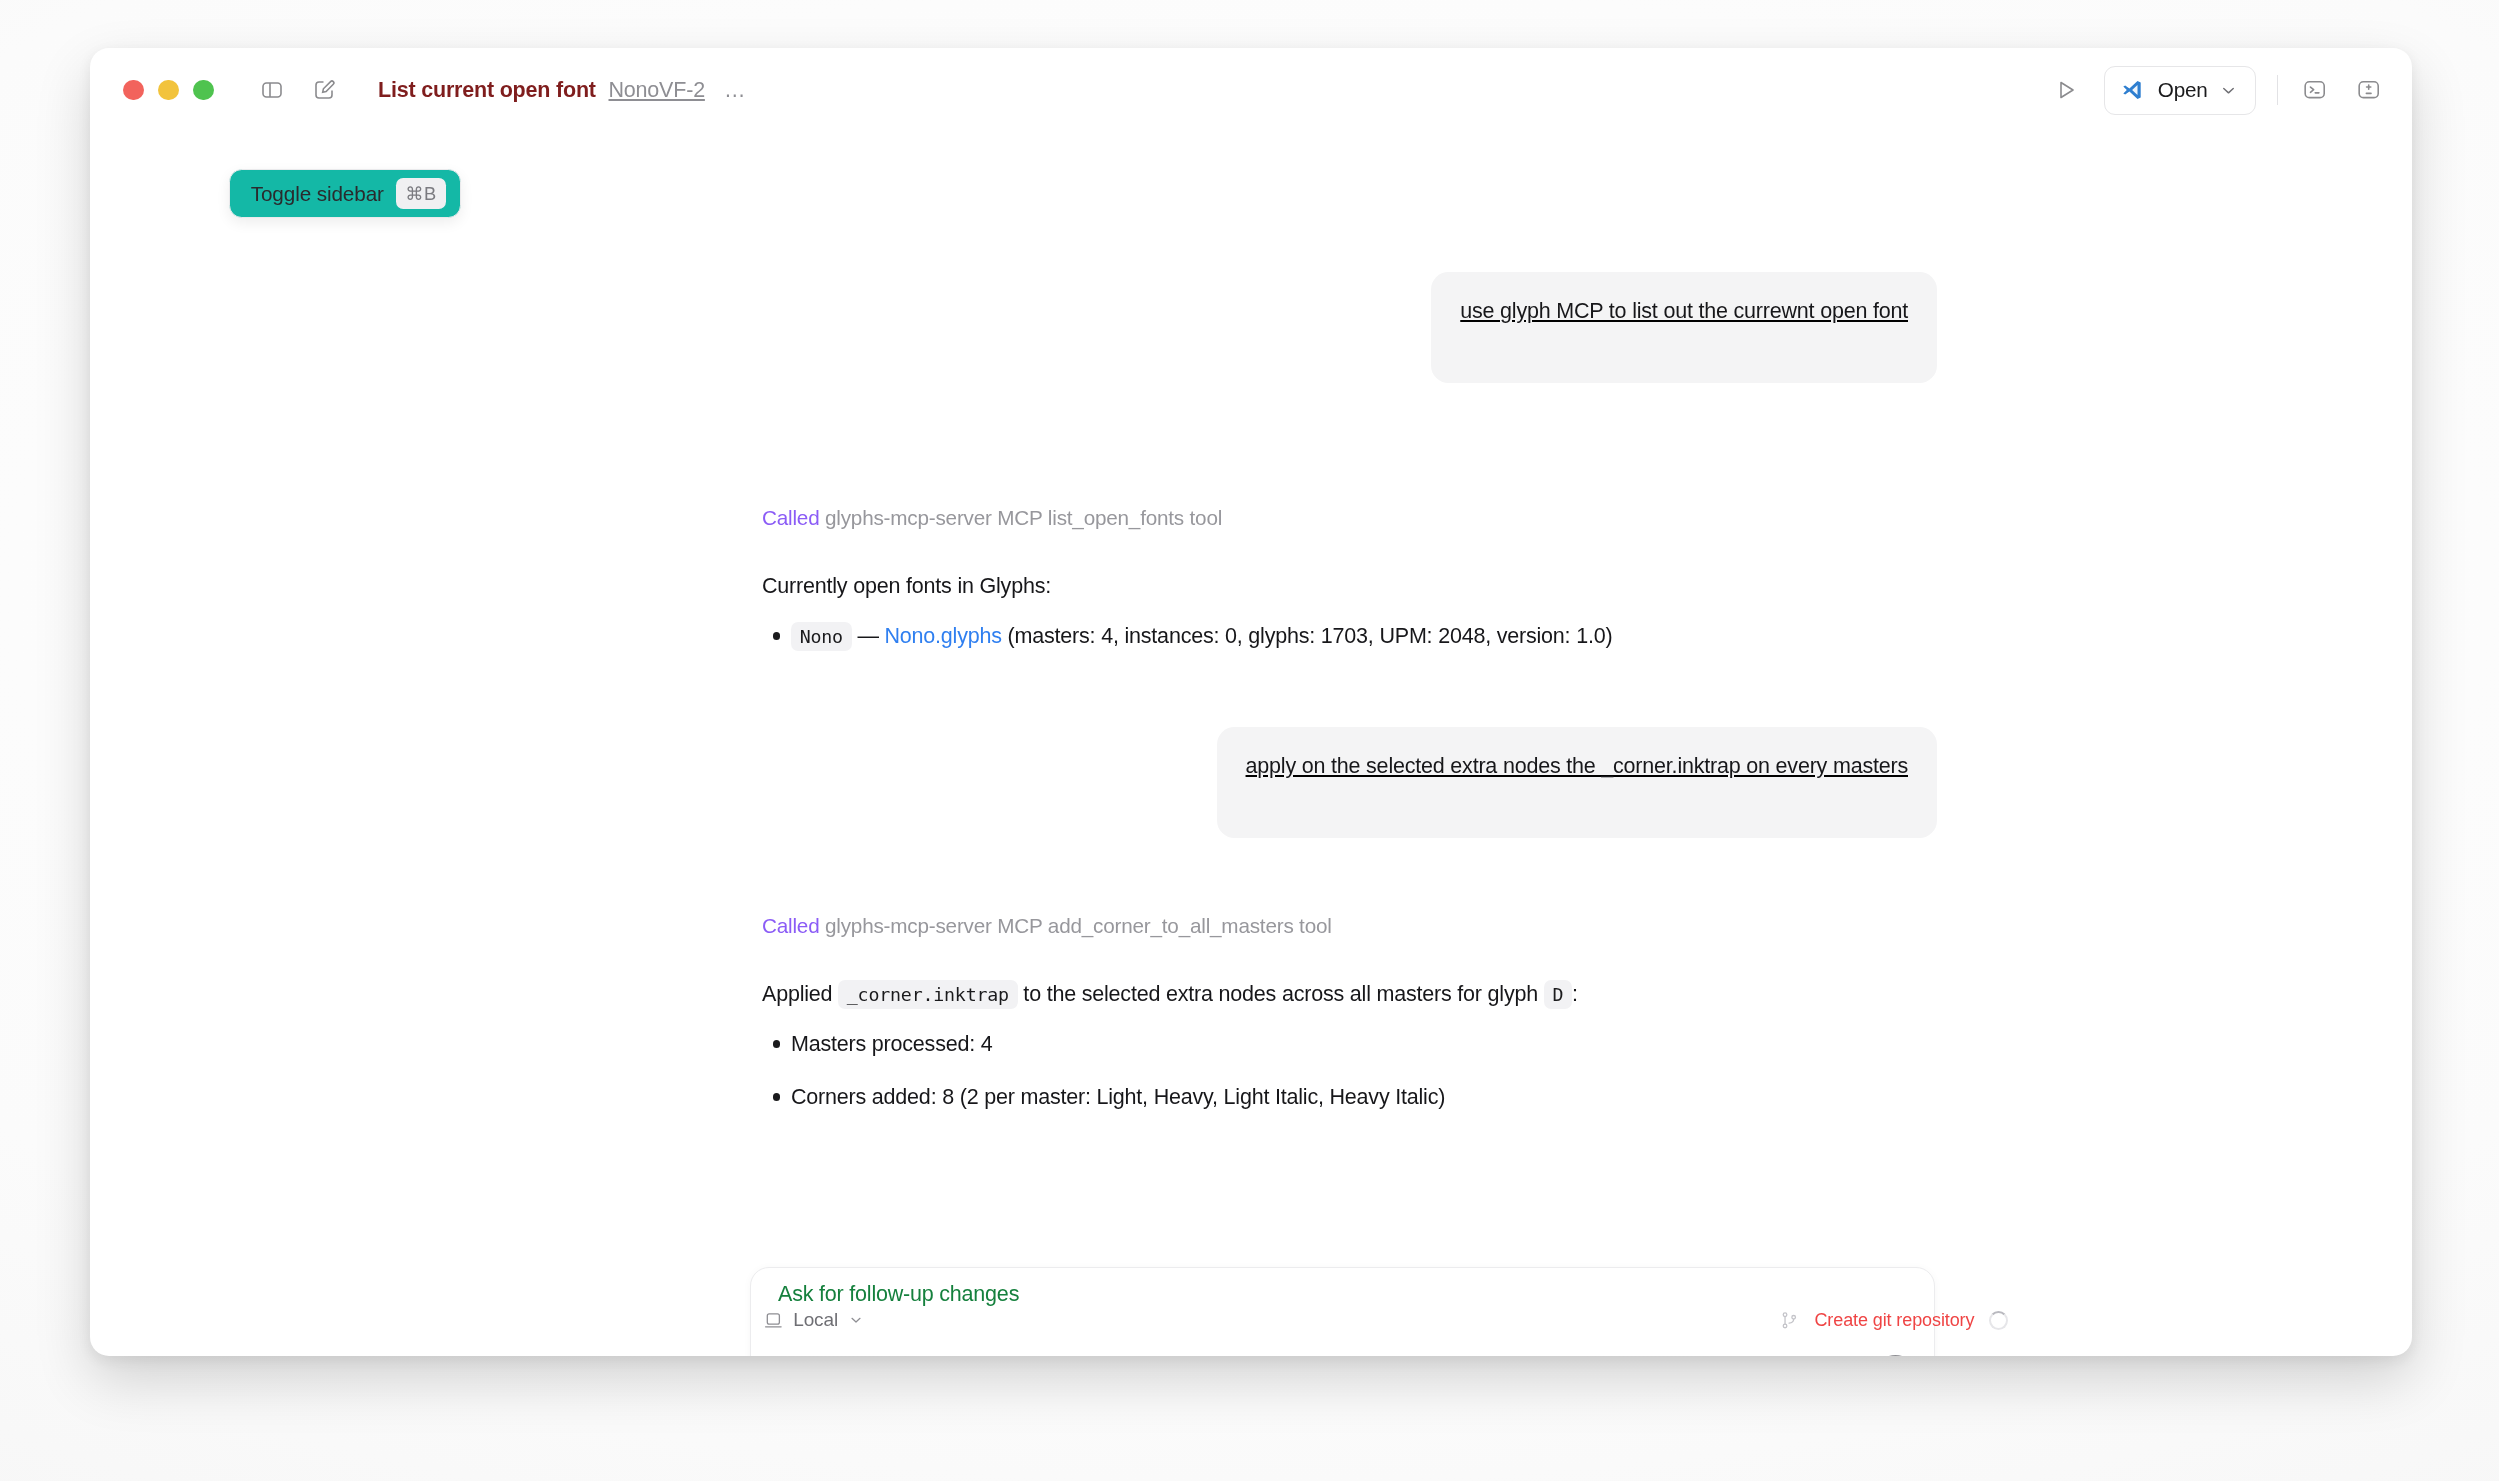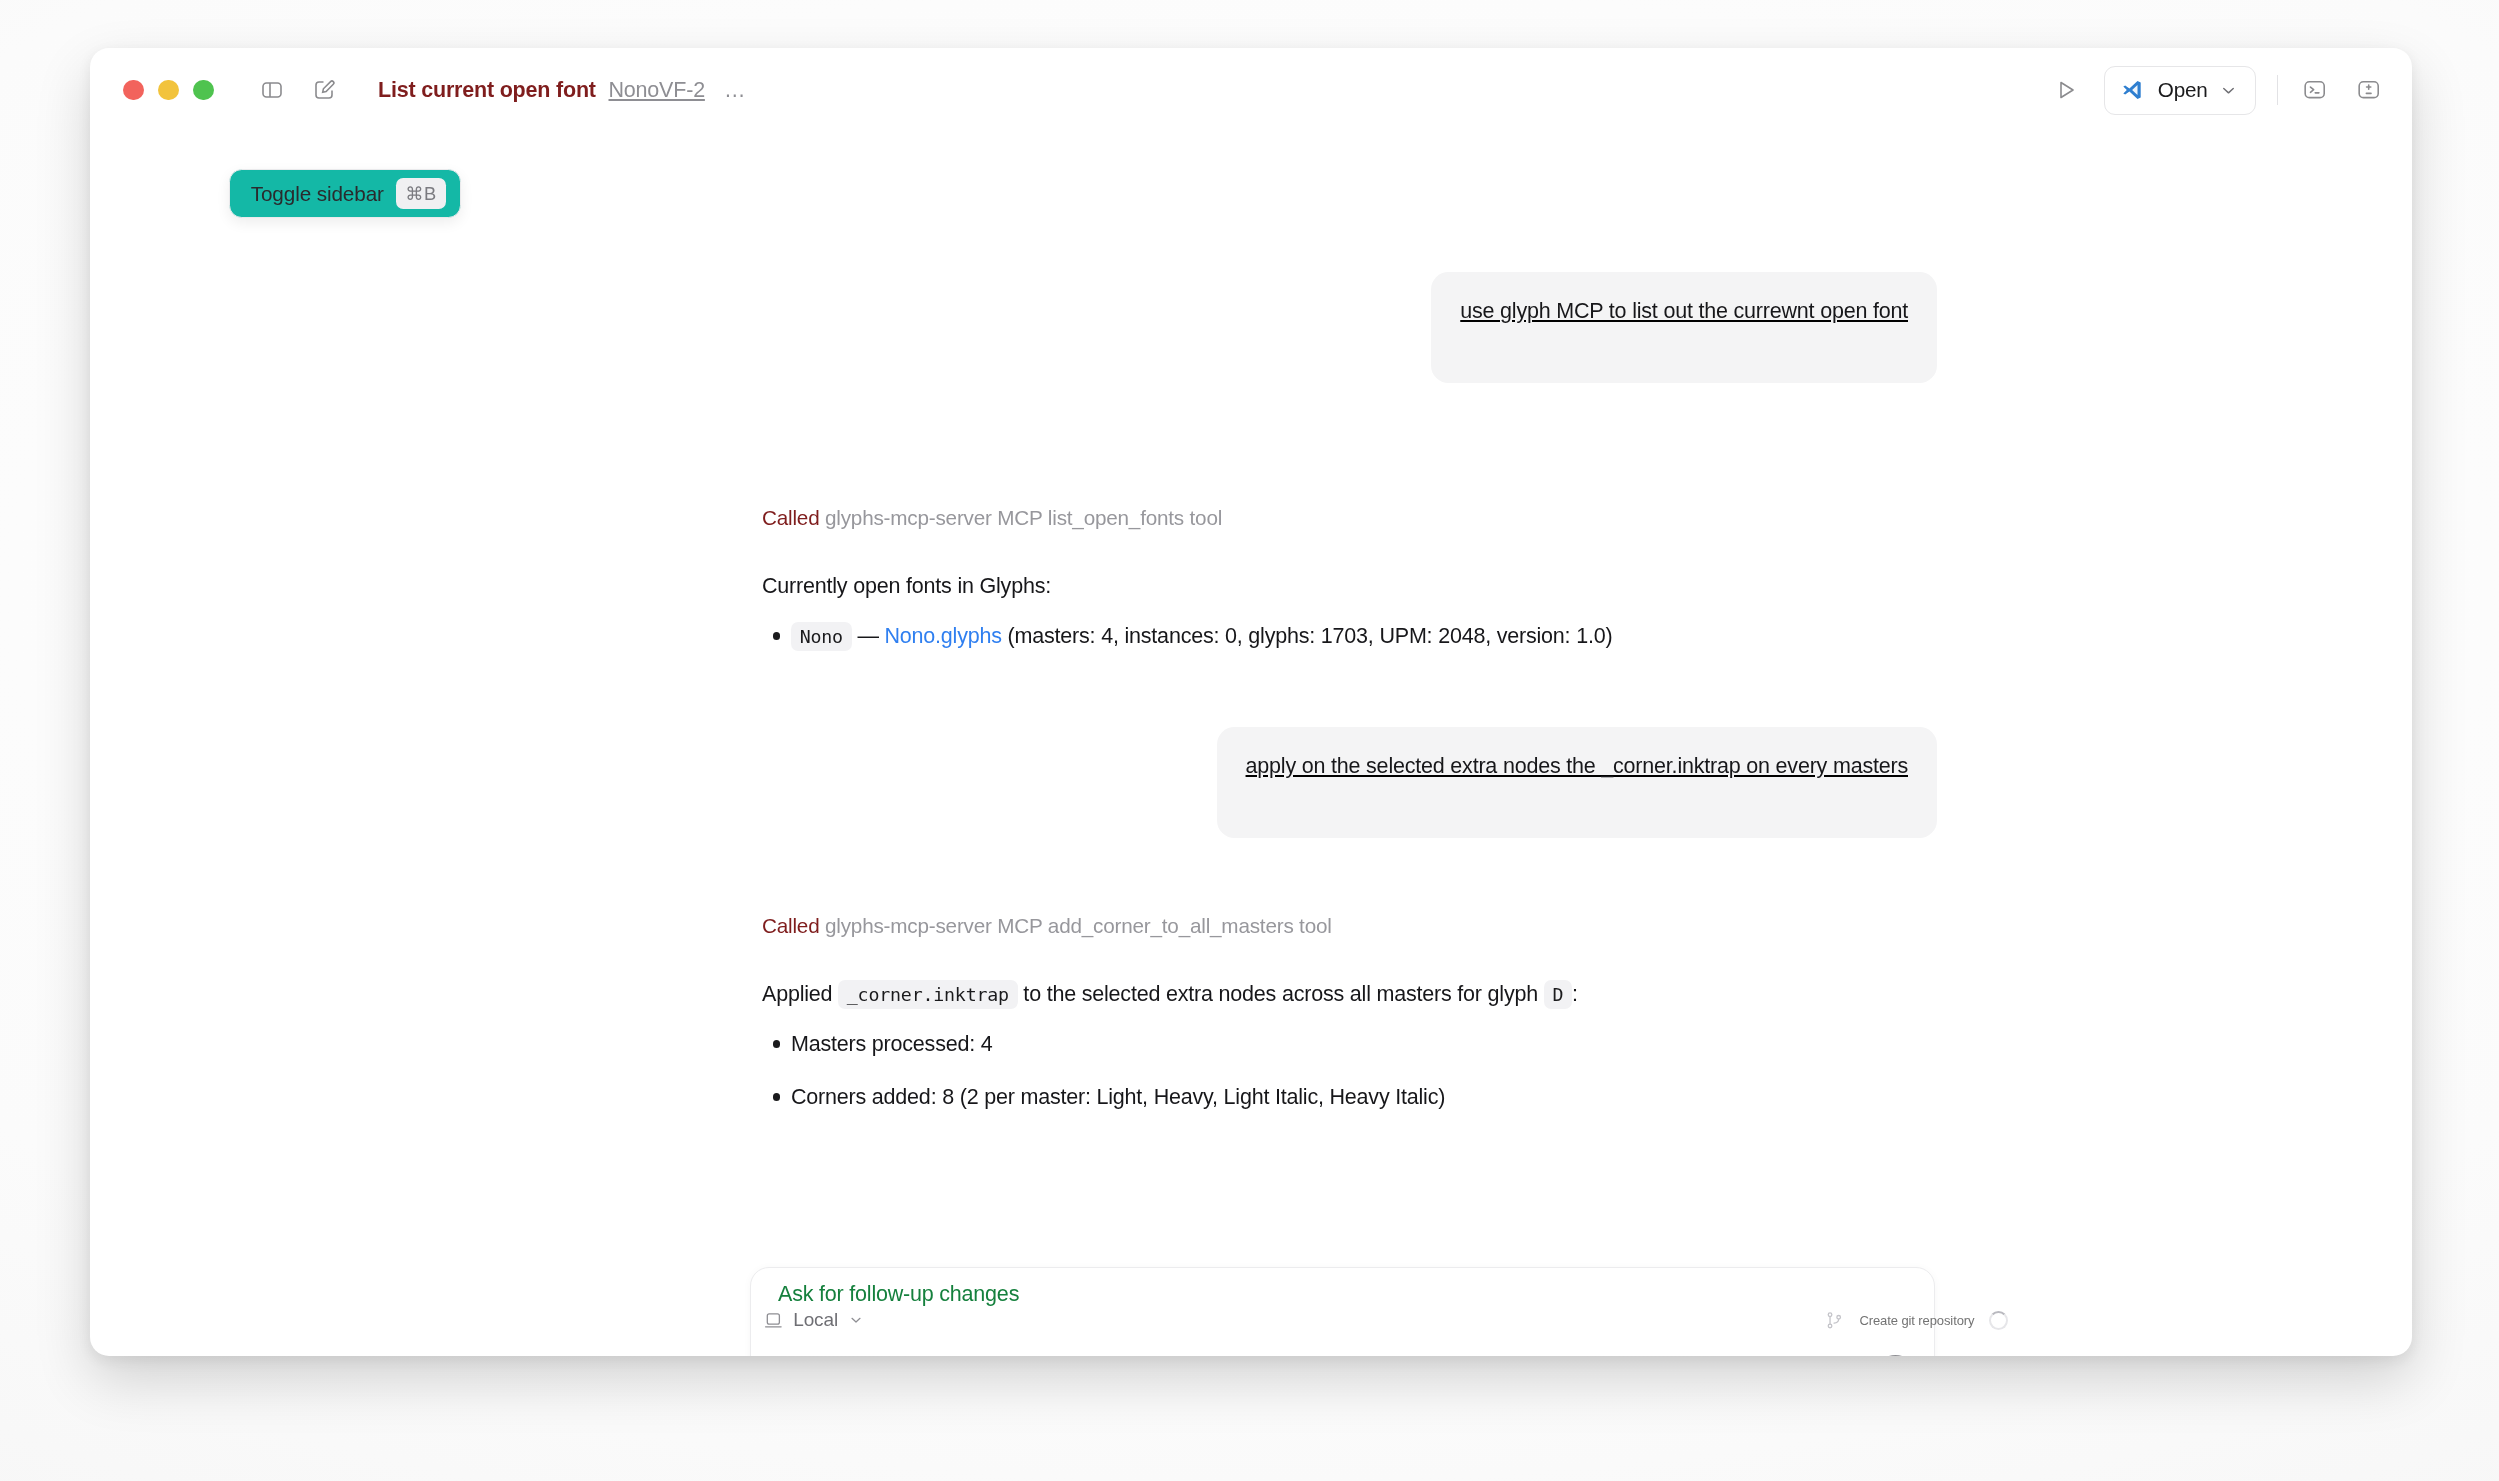--- a/index.html
+++ b/index.html
@@ -121,21 +121,21 @@
     line-height: 1.45;
     color: #17171a;
     letter-spacing: -0.2px;
   }
 
   .msg1 { position: absolute; left: 1340px; top: 140px; width: 507px; height: 111px; }
   .msg2 { position: absolute; left: 1117px; top: 595px; width: 730px; height: 111px; }
 
   .tool-block { position: absolute; }
   .tool-called { font-size: 20.7px; line-height: 1.5; letter-spacing: -0.2px; }
-  .tool-called .called { color: #7f1d1d; margin-top: 44px; }
+  .tool-called .called { color: #8b5cf6; margin-top: 44px; }
   .tool-called .tool-name { color: #97979c; }
 
   .tool-text {
     font-size: 21.5px;
     color: #17171a;
     line-height: 1.5;
     letter-spacing: -0.2px;
   }
 
   .bullets { list-style: none; margin-top: 17.5px; }
@@ -206,21 +206,21 @@
     position: absolute;
     left: 0; right: 0; bottom: 0;
     height: 72px;
     display: flex; align-items: center;
     padding: 0 37px 0 673px;
   }
   .status-left { display: flex; align-items: center; gap: 9.5px; color: #8e8e93; }
   .status-label { font-size: 19px; color: #6f6f74; letter-spacing: -0.1px; }
   .status-chev { display: flex; color: #8e8e93; }
   .status-right { margin-left: auto; display: flex; align-items: center; gap: 14.3px; }
-  .git-label { font-size: 13px; color: #737373; letter-spacing: -0.1px; }
+  .git-label { font-size: 18px; color: #ef4444; letter-spacing: -0.1px; }
   .git-icon { color: #c4c4c9; display: flex; }
   .spinner {
     width: 19px; height: 19px;
     border-radius: 50%;
     border: 2.4px solid #e6e6e9;
     border-top-color: #b9b9bf;
   }
   .status-right-pad { width: 353px; }
 </style>
 </head>

